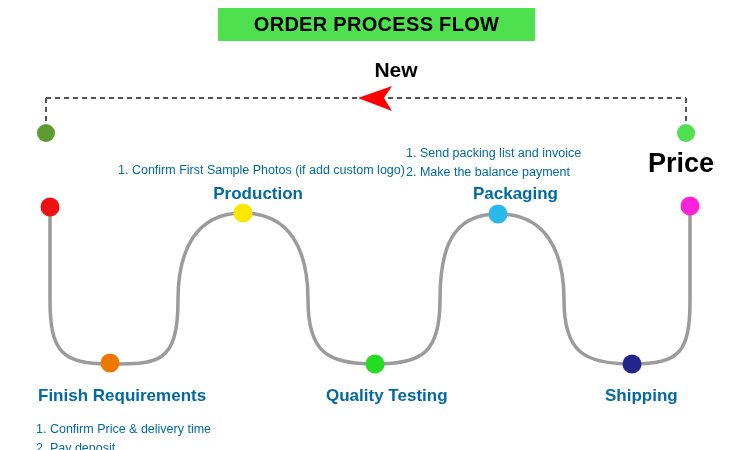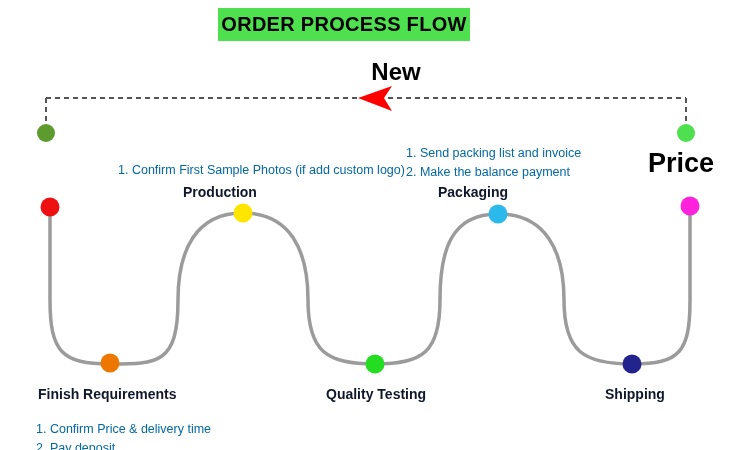--- a/index.html
+++ b/index.html
@@ -14,42 +14,42 @@
     background: #ffffff;
     overflow: hidden;
     font-family: "Liberation Sans", sans-serif;
     color: #000000;
   }
   
   #title-banner {
     position: absolute;
     left: 218px;
     top: 8px;
-    width: 252px;
+    width: 317px;
     height: 33px;
     background: #4ee04e;
     display: flex;
     align-items: center;
     justify-content: center;
   }
   #title-banner .title-text {
     font-size: 20px;
     font-weight: bold;
     letter-spacing: 0.3px;
     color: #000000;
     white-space: nowrap;
   }
   
   #new-label {
     position: absolute;
     left: 336px;
     top: 58px;
     width: 120px;
     text-align: center;
-    font-size: 24px;
+    font-size: 21px;
     font-weight: bold;
     color: #000000;
   }
   #return-svg {
     position: absolute;
     left: 0;
     top: 0;
   }
   
   #flow-svg {
@@ -63,25 +63,25 @@
     font-size: 27px;
     font-weight: bold;
     color: #000000;
     white-space: nowrap;
   }
   #label-order  { left: 10px;  top: 148px; }
   #label-finish { left: 648px; top: 148px; }
   
   .node-title {
     position: absolute;
-    font-size: 14px;
+    font-size: 17px;
     font-weight: bold;
-    color: #0f172a;
+    color: #0369a1;
     white-space: nowrap;
-    text-align: left;
+    text-align: right;
   }
   #title-production { left: 183px; top: 184px; width: 120px; }
   #title-packaging  { left: 438px; top: 184px; width: 120px; }
   #title-confirm    { left: 38px;  top: 386px; }
   #title-quality    { left: 326px; top: 386px; }
   #title-shipping   { left: 605px; top: 386px; }
   
   .note-block {
     position: absolute;
     font-size: 12.5px;

